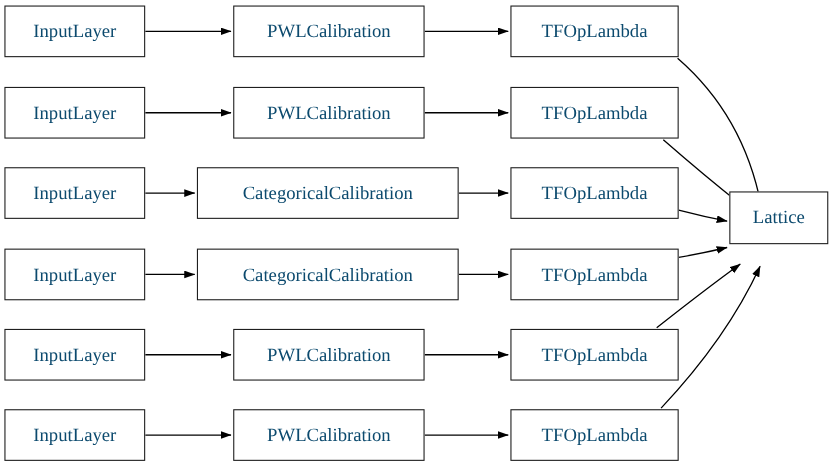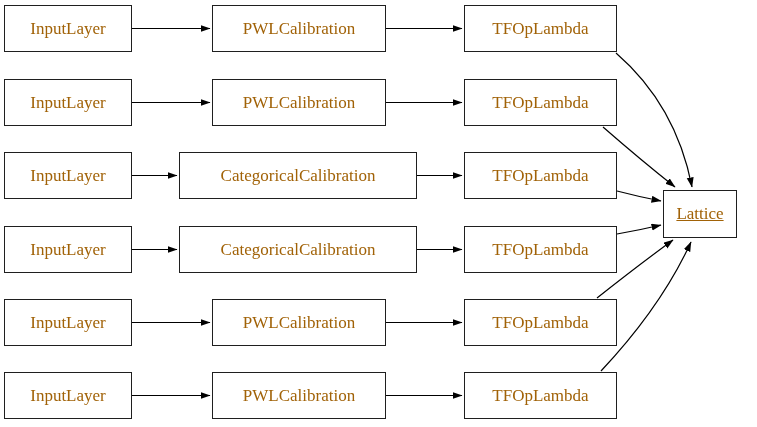--- a/index.html
+++ b/index.html
@@ -10,21 +10,21 @@
     font-family:"Liberation Serif","DejaVu Serif",serif;
     overflow:hidden;
   }
   #edge-layer{position:absolute;left:0;top:0;width:757px;height:427px;}
   .node{
     position:absolute;
     box-sizing:border-box;
     background:#ffffff;
     border:1.5px solid #1f1f1f;
     display:flex;align-items:center;justify-content:center;
-    font-size:17px;color:#a16207;
+    font-size:17px;color:#0c4a6e;
     white-space:nowrap;
   }
   .edge{stroke:#000000;stroke-width:1.2;fill:none;}
 </style>
 </head>
 <body>
 
 <div id="canvas">
 
   <svg id="edge-layer" viewBox="0 0 757 427" xmlns="http://www.w3.org/2000/svg">
@@ -73,15 +73,15 @@
   <div class="node" style="left:464px;top:226px;width:153px;height:47px;">TFOpLambda</div>
 
   <div class="node" style="left:4px;top:299px;width:128px;height:47px;">InputLayer</div>
   <div class="node" style="left:212px;top:299px;width:174px;height:47px;">PWLCalibration</div>
   <div class="node" style="left:464px;top:299px;width:153px;height:47px;">TFOpLambda</div>
 
   <div class="node" style="left:4px;top:372px;width:128px;height:47px;">InputLayer</div>
   <div class="node" style="left:212px;top:372px;width:174px;height:47px;">PWLCalibration</div>
   <div class="node" style="left:464px;top:372px;width:153px;height:47px;">TFOpLambda</div>
 
-  <div class="node" style="left:663px;top:190px;width:74px;height:48px;text-decoration:underline;">Lattice</div>
+  <div class="node" style="left:663px;top:174px;width:90px;height:48px;">Lattice</div>
 
 </div>
 
 </body></html>

